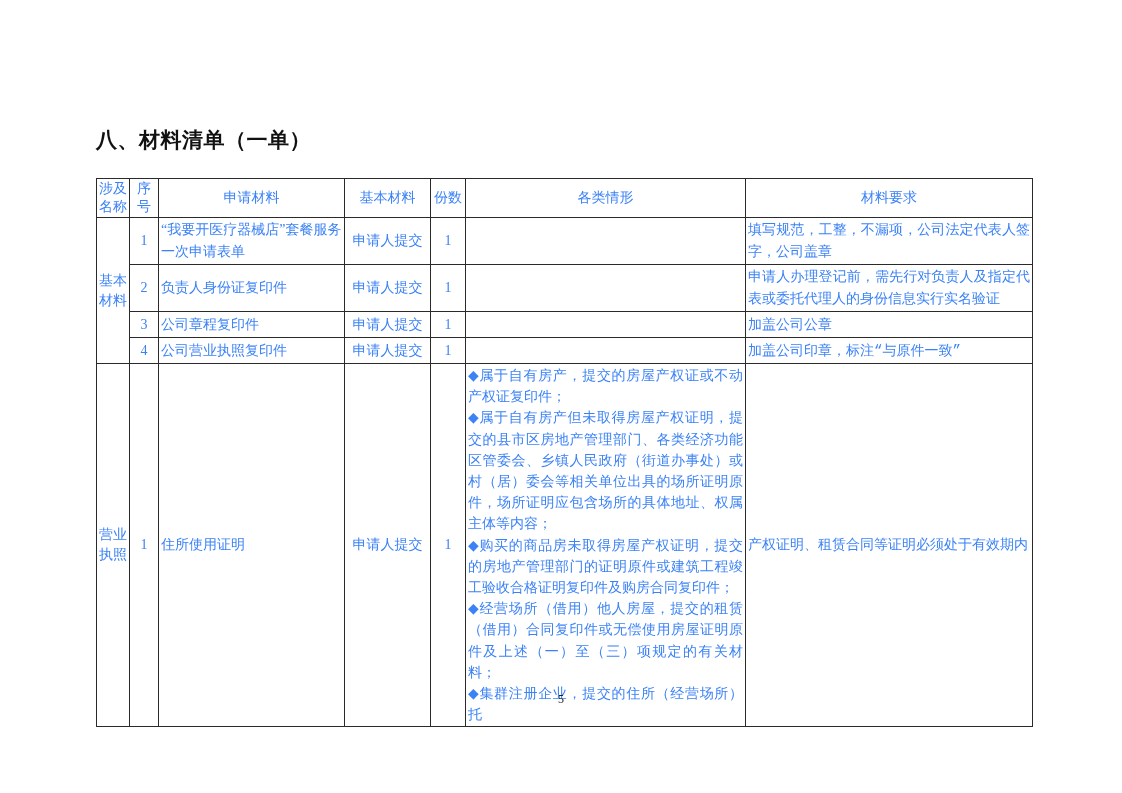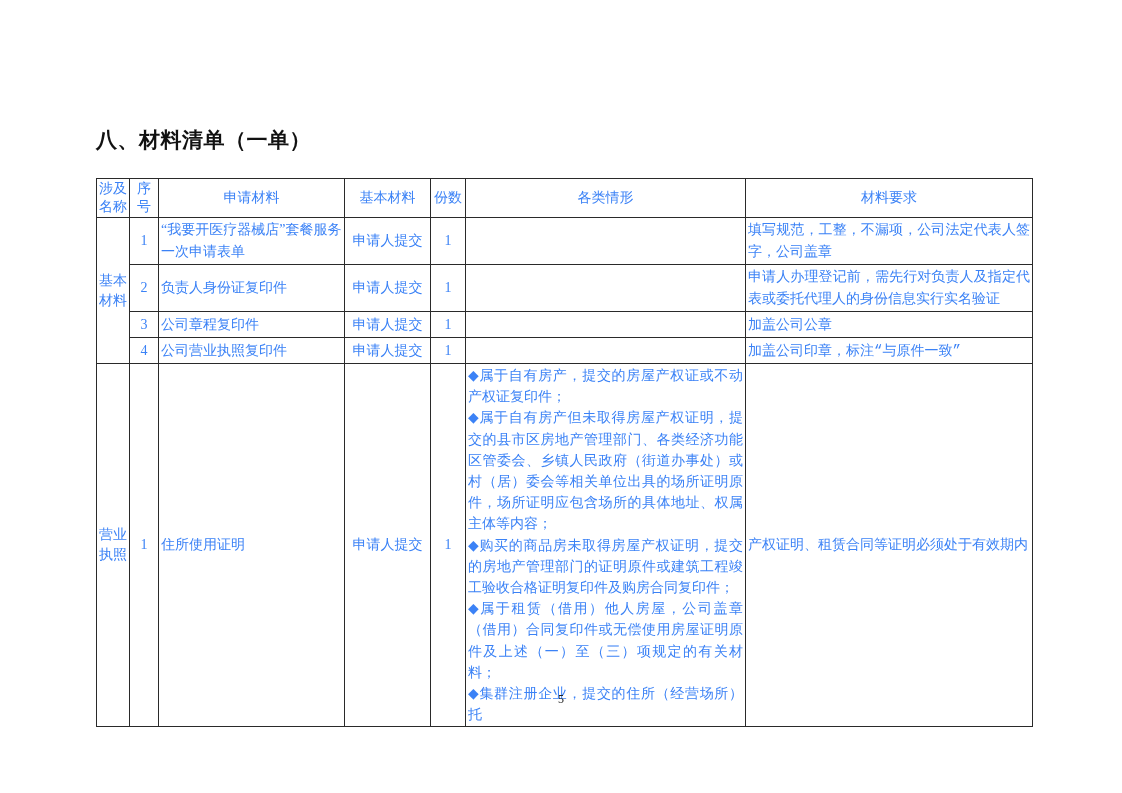--- a/index.html
+++ b/index.html
@@ -118,21 +118,21 @@
       <tr class="rbig">
         <td class="group-name">营业执照</td>
         <td class="center">1</td>
         <td class="left">住所使用证明</td>
         <td class="center">申请人提交</td>
         <td class="center">1</td>
         <td class="cases-cell">
           <div class="case-line">◆属于自有房产，提交的房屋产权证或不动产权证复印件；</div>
           <div class="case-line">◆属于自有房产但未取得房屋产权证明，提交的县市区房地产管理部门、各类经济功能区管委会、乡镇人民政府（街道办事处）或村（居）委会等相关单位出具的场所证明原件，场所证明应包含场所的具体地址、权属主体等内容；</div>
           <div class="case-line">◆购买的商品房未取得房屋产权证明，提交的房地产管理部门的证明原件或建筑工程竣工验收合格证明复印件及购房合同复印件；</div>
-          <div class="case-line">◆属于租赁（借用）他人房屋，公司盖章（借用）合同复印件或无偿使用房屋证明原件及上述（一）至（三）项规定的有关材料；</div>
+          <div class="case-line">◆经营场所（借用）他人房屋，提交的租赁（借用）合同复印件或无偿使用房屋证明原件及上述（一）至（三）项规定的有关材料；</div>
           <div class="case-line">◆集群注册企业，提交的住所（经营场所）托</div>
         </td>
         <td class="req">产权证明、租赁合同等证明必须处于有效期内</td>
       </tr>
     </tbody>
   </table>
 
   <div id="page-number">5</div>
 
 </div>

